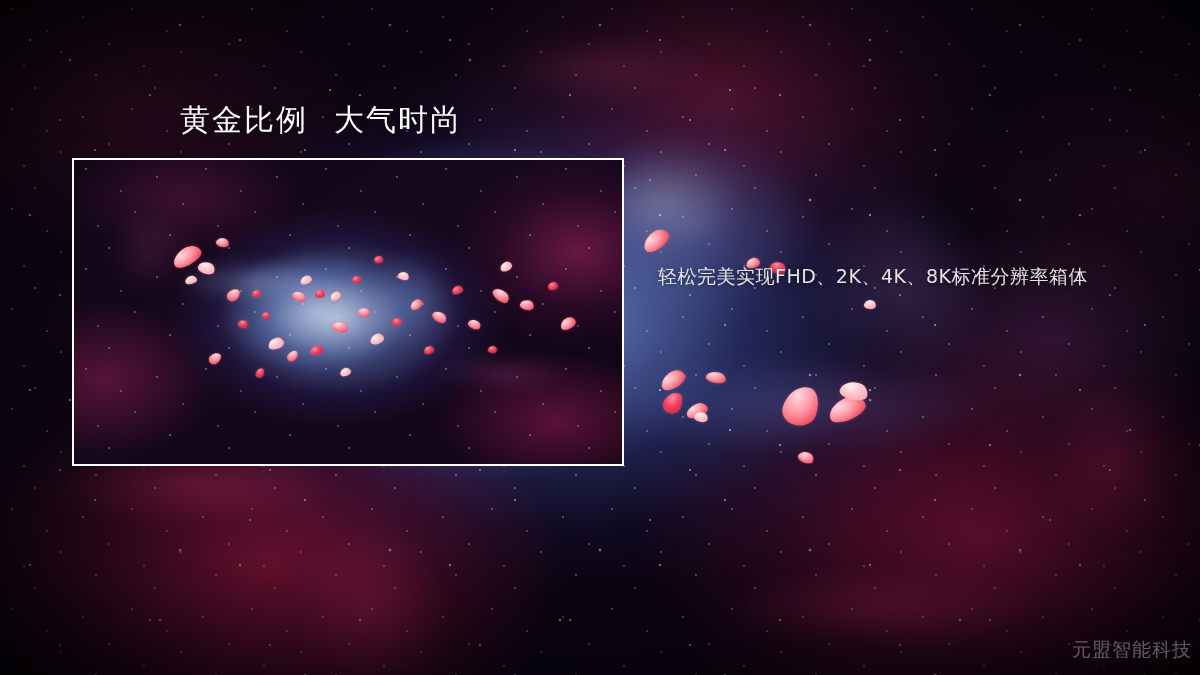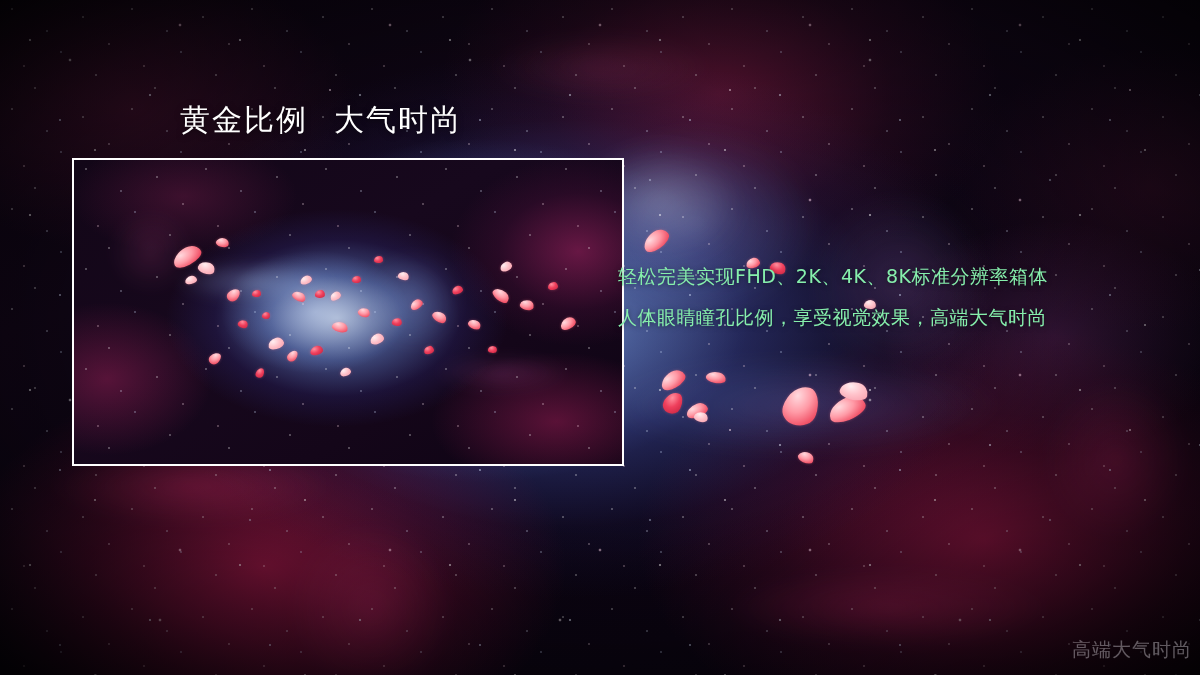--- a/index.html
+++ b/index.html
@@ -161,24 +161,24 @@
     line-height: 1.25;
     color: #ffffff;
     letter-spacing: 2px;
     white-space: nowrap;
     text-shadow: 0 1px 6px rgba(0,0,0,0.55);
   }
   .title .gap { display: inline-block; width: 26px; }
 
   .body-text {
     position: absolute;
-    left: 618px;
+    left: 658px;
     top: 256px;
     width: 520px;
-    color: #86efac;
+    color: #e5e5e5;
     font-size: 19px;
     line-height: 41px;
     letter-spacing: 0.5px;
     white-space: nowrap;
     text-shadow: 0 1px 5px rgba(0,0,0,0.5);
   }
   .body-text .line { display: block; }
 
   .watermark {
     position: absolute;
@@ -260,18 +260,17 @@
       <div class="petal deep" style="left: 770px; top: 262px; width: 16px; height: 12px; transform: rotate(22deg);"></div>
       <div class="petal pale" style="left: 864px; top: 300px; width: 12px; height: 9px; transform: rotate(8deg);"></div>
     </div>
 
   <div class="title">
     <span>黄金比例</span><span class="gap"></span><span>大气时尚</span>
   </div>
 
   <div class="body-text">
     <span class="line">轻松完美实现FHD、2K、4K、8K标准分辨率箱体</span>
-    <span class="line">人体眼睛瞳孔比例，享受视觉效果，高端大气时尚</span>
   </div>
 
-  <div class="watermark">高端大气时尚</div>
+  <div class="watermark">元盟智能科技</div>
 
 </div>
 
 </body></html>

